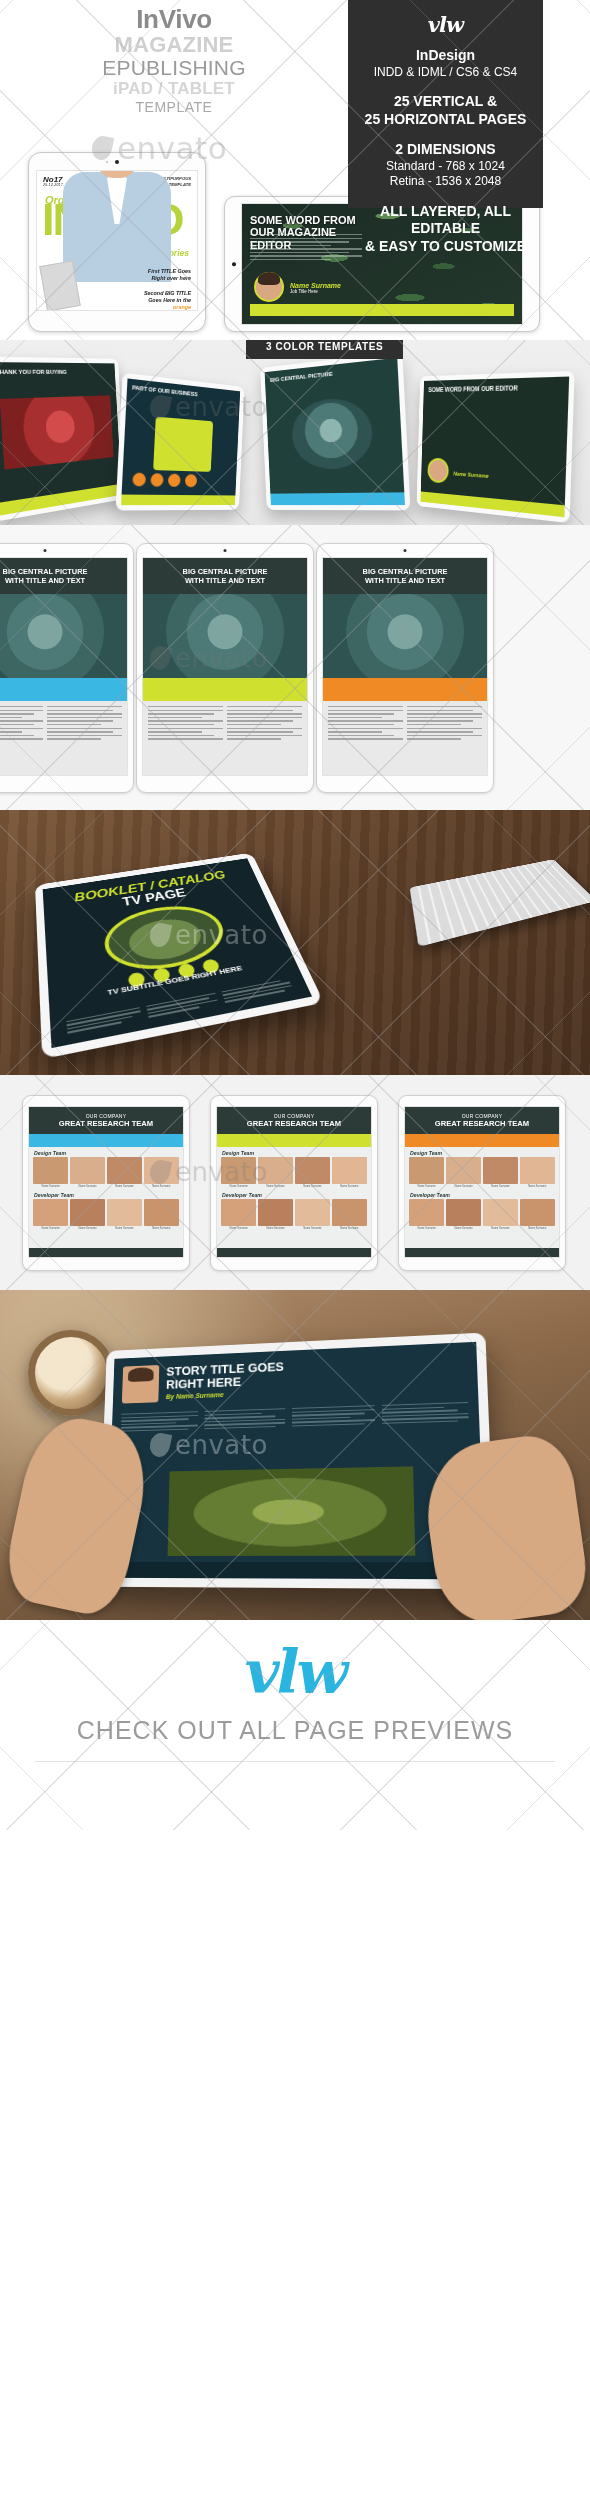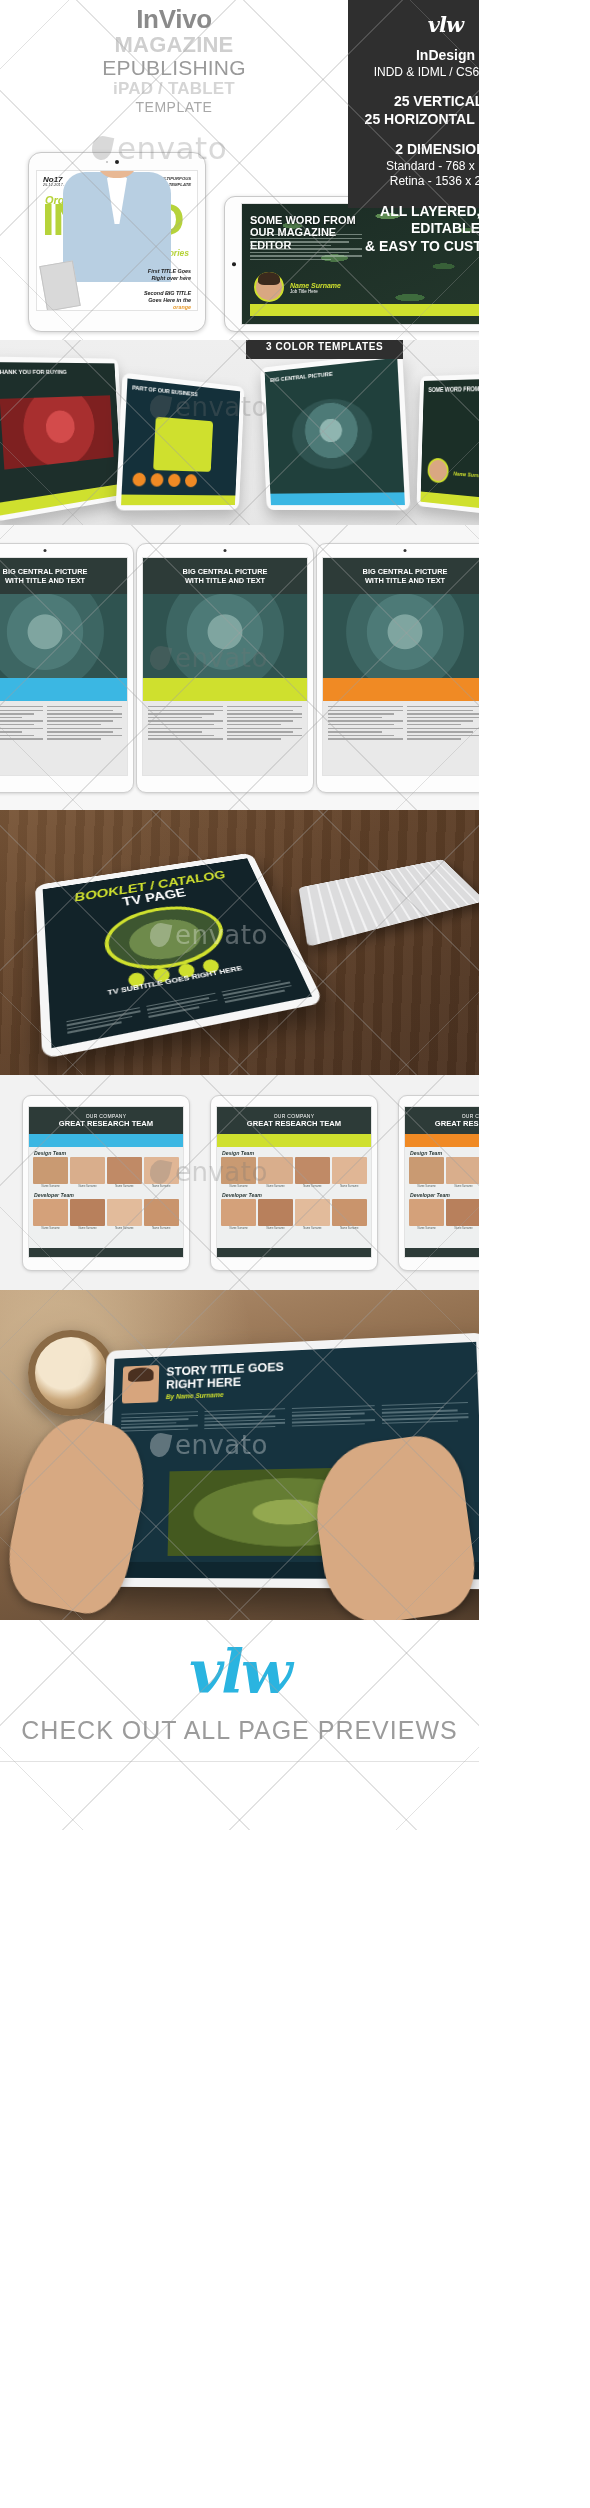--- a/index.html
+++ b/index.html
@@ -4,21 +4,21 @@
 <style>
   * { box-sizing: border-box; margin: 0; padding: 0; }
   html, body { background: #fff; }
   body {
     width: 590px; height: 2508px; position: relative; overflow: hidden;
     font-family: "Liberation Sans", sans-serif; color: #333;
   }
   .page { width: 590px; height: 2508px; position: relative; background: #fff; }
 
   
-  .sec { position: relative; width: 479px; overflow: hidden; }
+  .sec { position: relative; width: 590px; overflow: hidden; }
   .wm {
     position: absolute; inset: 0; pointer-events: none; z-index: 60;
     background-image:
       repeating-linear-gradient(45deg, rgba(255,255,255,0) 0 58px, rgba(160,160,160,.30) 58px 59px, rgba(255,255,255,0) 59px 118px),
       repeating-linear-gradient(-45deg, rgba(255,255,255,0) 0 58px, rgba(160,160,160,.30) 58px 59px, rgba(255,255,255,0) 59px 118px);
   }
   .envato-mark {
     position: absolute; z-index: 61; pointer-events: none;
     font-size: 31px; letter-spacing: .5px; color: rgba(120,120,120,.28);
     font-family: "DejaVu Sans", sans-serif; display: flex; align-items: center; gap: 5px;

